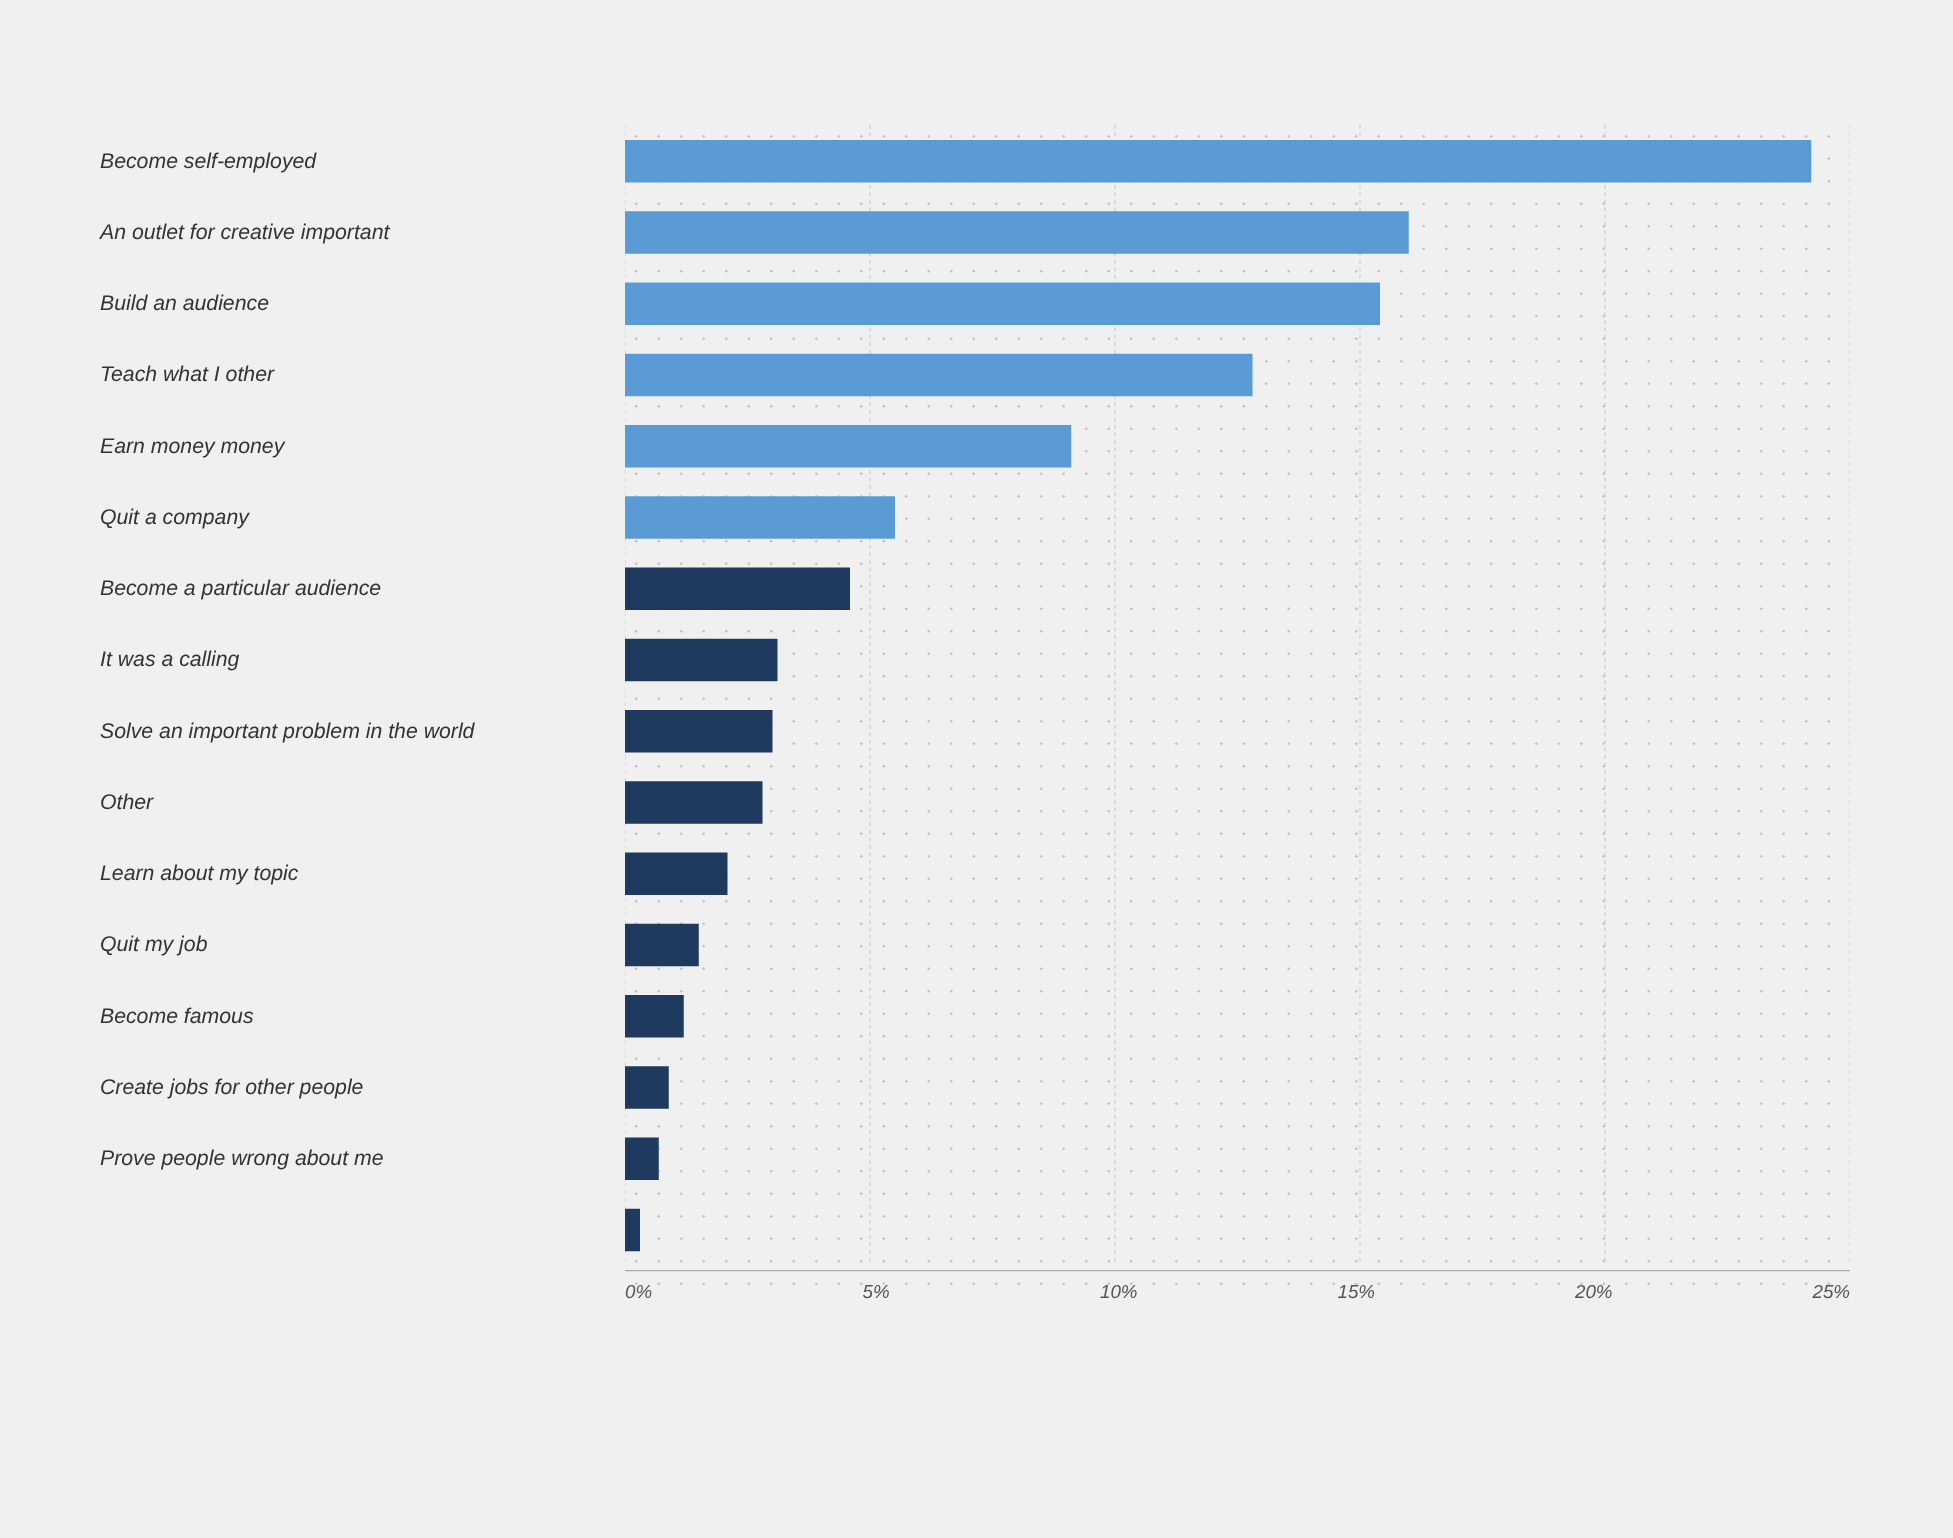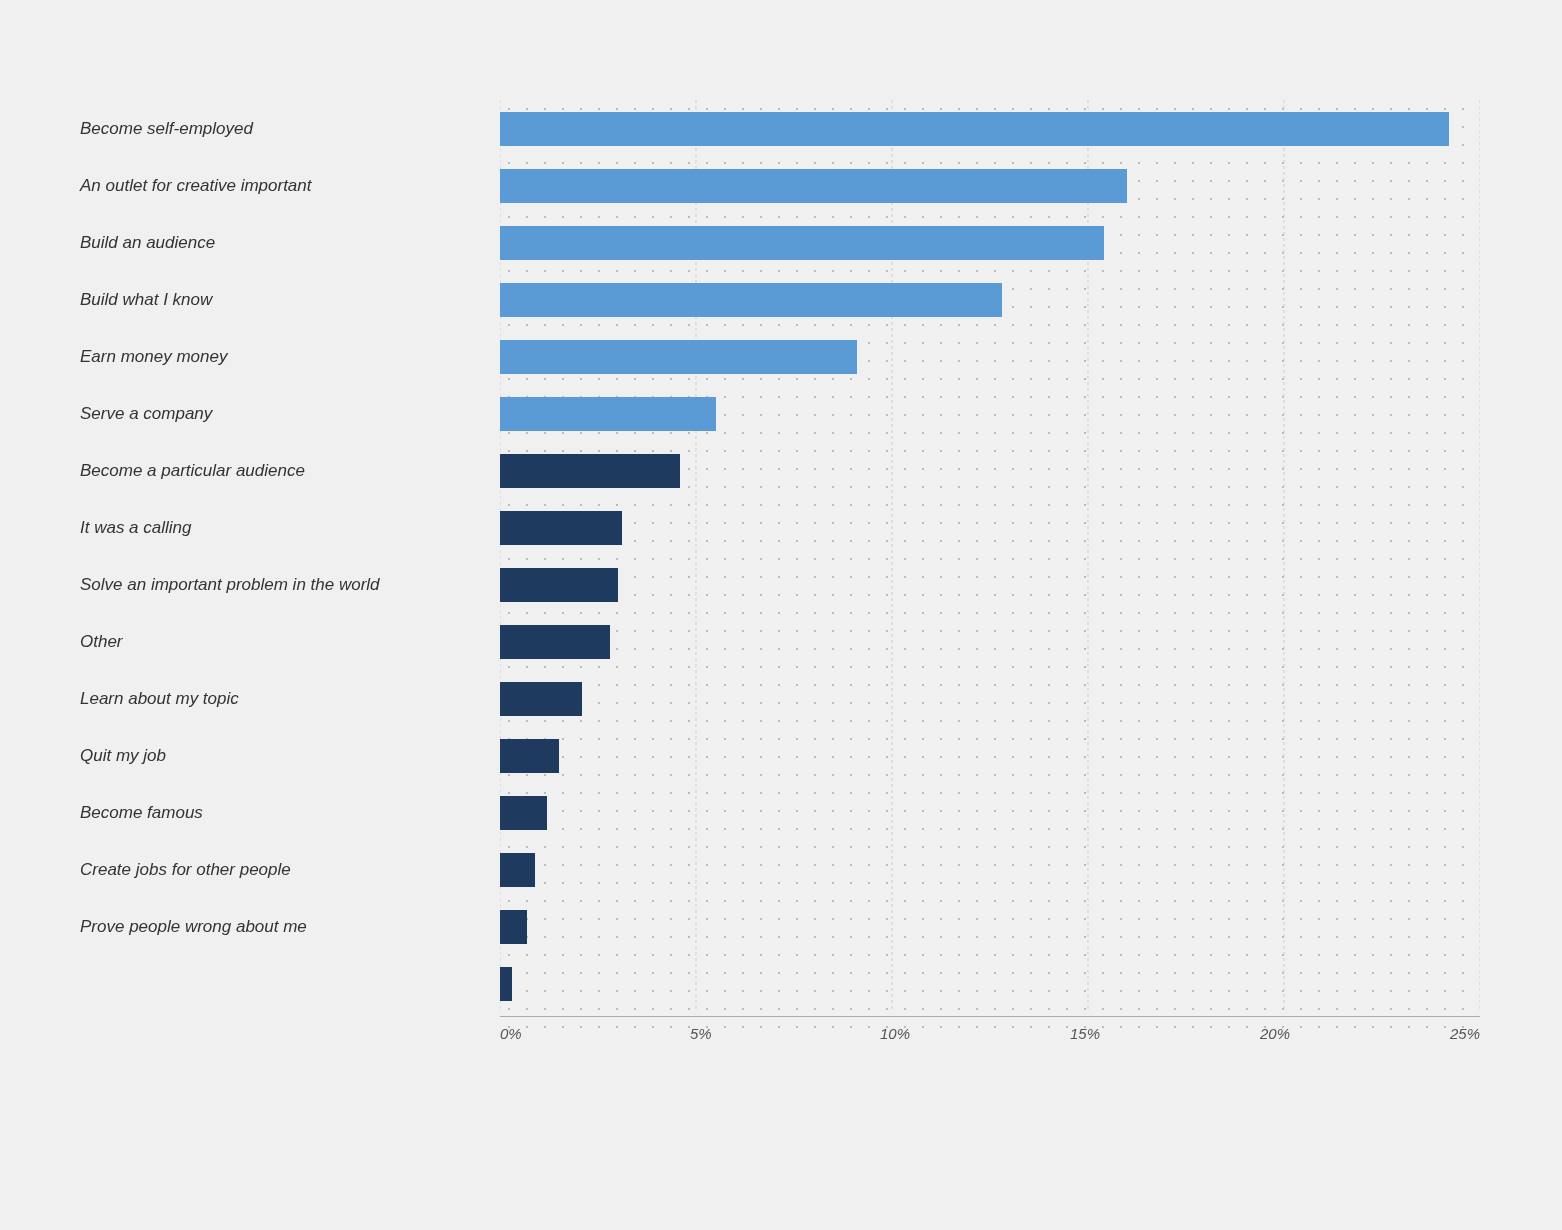--- a/index.html
+++ b/index.html
@@ -105,27 +105,27 @@
           <div class="label-cell">
             <span class="label-text">Become self-employed</span>
           </div>
           <div class="label-cell">
             <span class="label-text">An outlet for creative important</span>
           </div>
           <div class="label-cell">
             <span class="label-text">Build an audience</span>
           </div>
           <div class="label-cell">
-            <span class="label-text">Build what I know</span>
+            <span class="label-text">Teach what I other</span>
           </div>
           <div class="label-cell">
             <span class="label-text">Earn money money</span>
           </div>
           <div class="label-cell">
-            <span class="label-text">Serve a company</span>
+            <span class="label-text">Quit a company</span>
           </div>
           <div class="label-cell">
             <span class="label-text">Become a particular audience</span>
           </div>
           <div class="label-cell">
             <span class="label-text">It was a calling</span>
           </div>
           <div class="label-cell">
             <span class="label-text">Solve an important problem in the world</span>
           </div>

